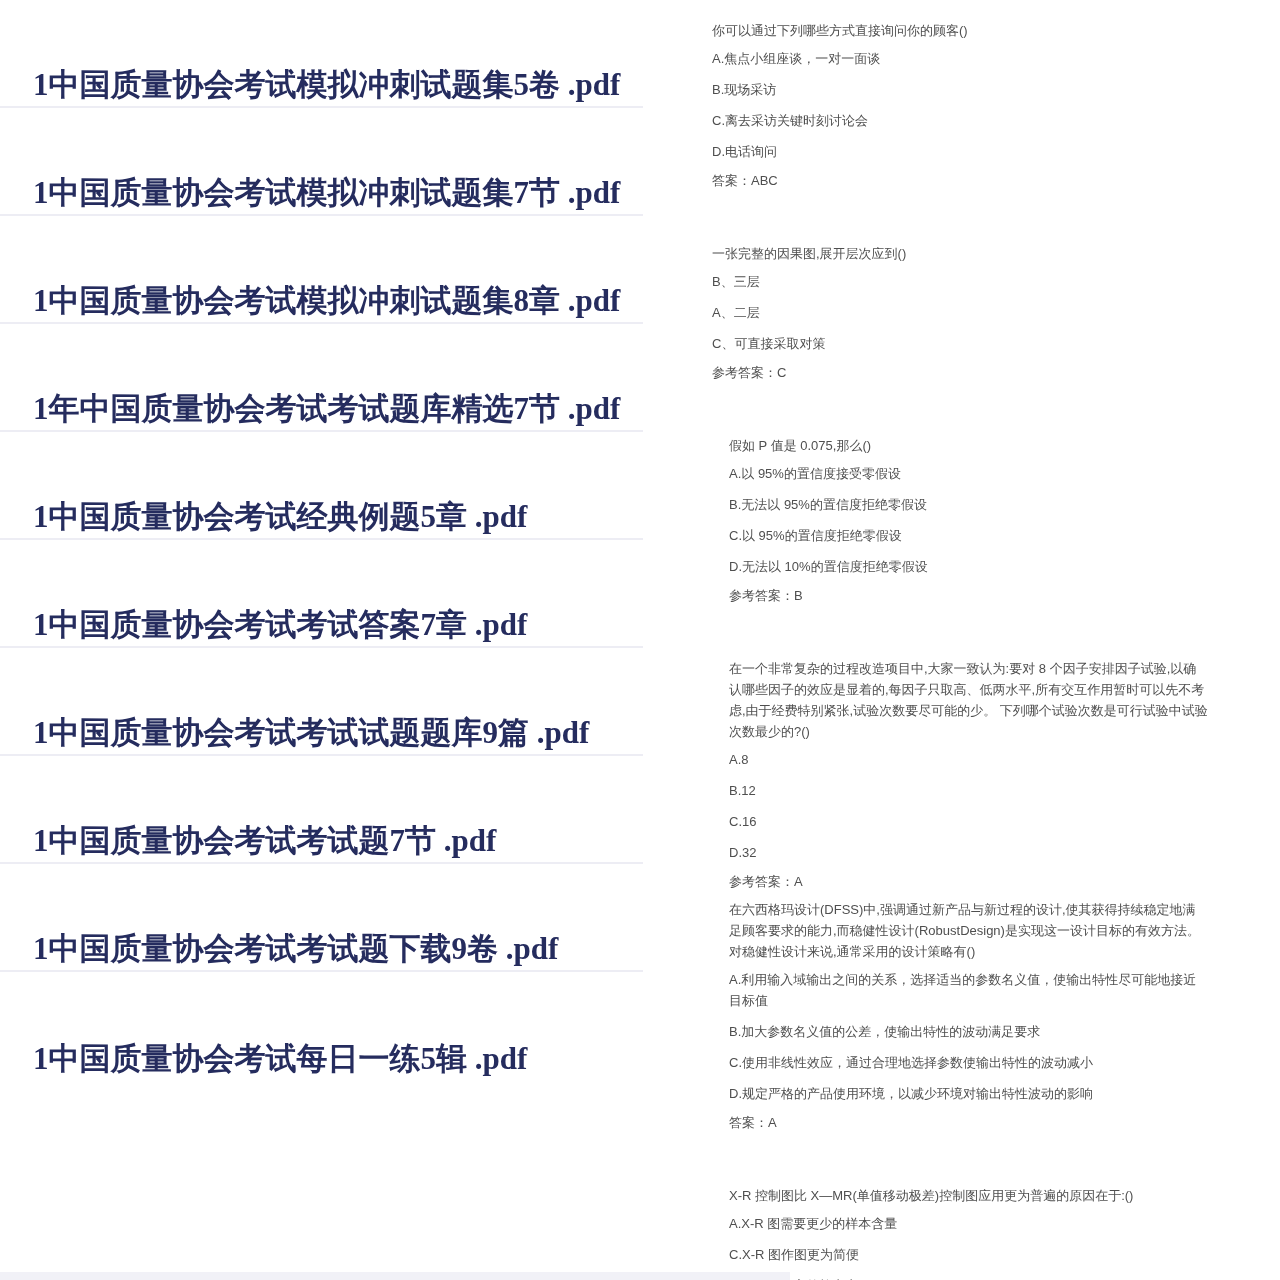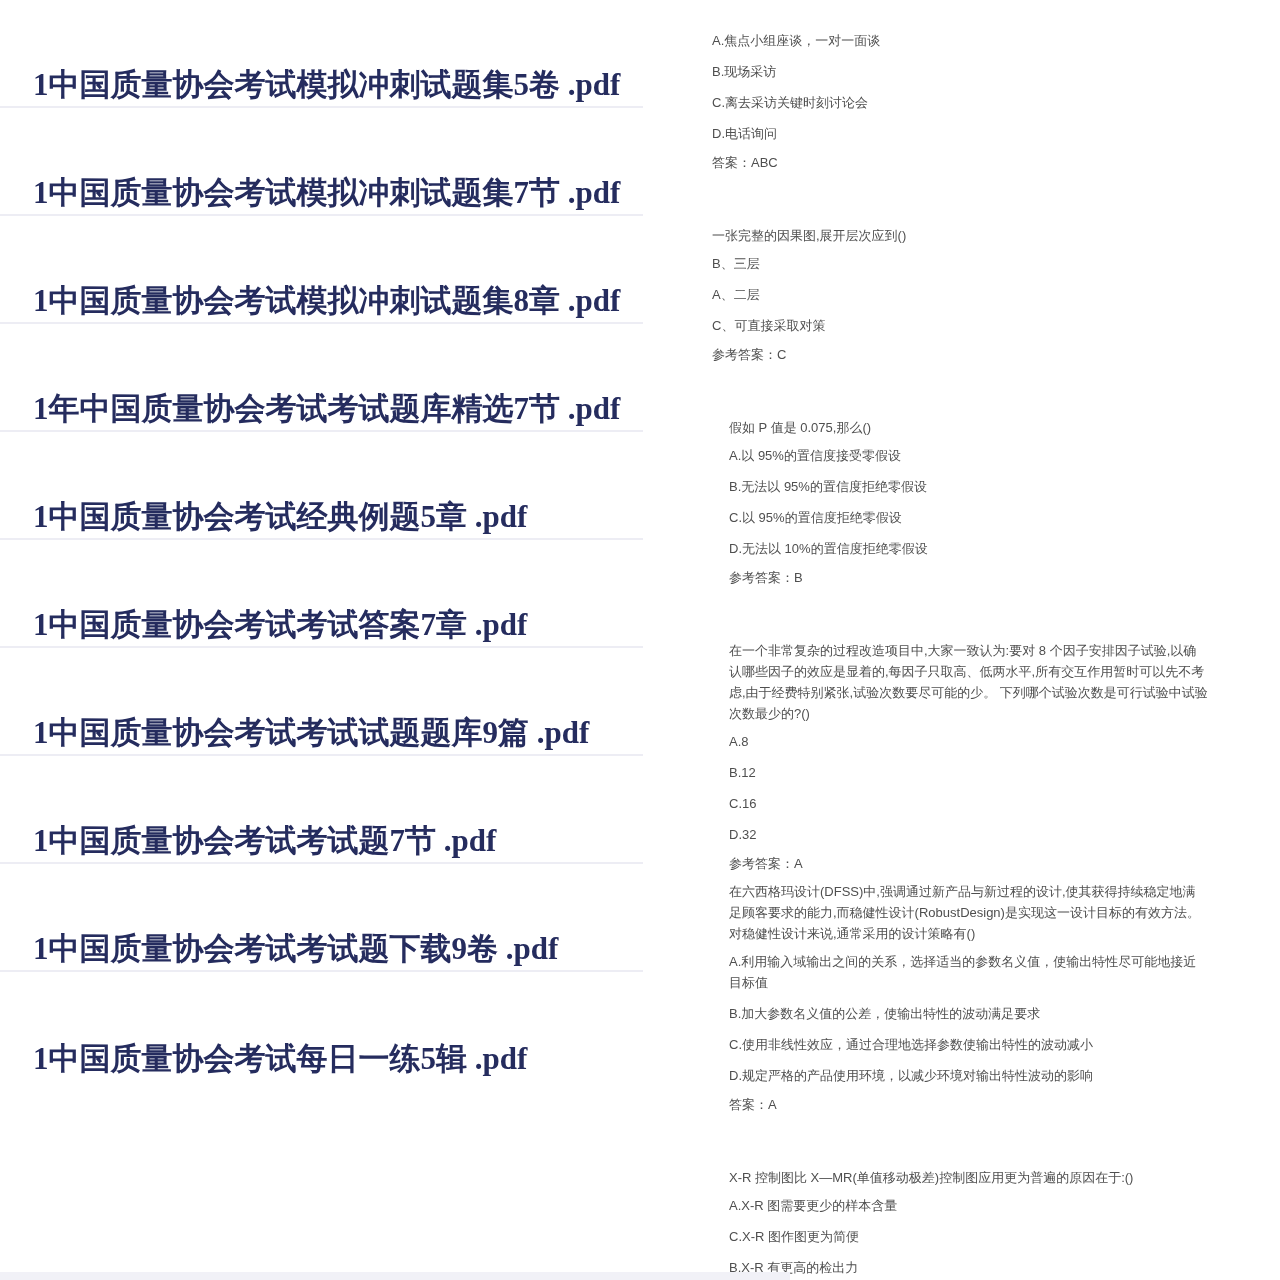--- a/index.html
+++ b/index.html
@@ -122,20 +122,21 @@
     <div class="file-row">
       <a class="file-link">1中国质量协会考试考试题下载9卷 .pdf</a>
     </div>
     <div class="file-row">
       <a class="file-link">1中国质量协会考试每日一练5辑 .pdf</a>
     </div>
   </div>
 
 <div class="questions">
     <div class="question">
+      <p class="q-title">你可以通过下列哪些方式直接询问你的顾客()</p>
       <p class="q-option">A.焦点小组座谈，一对一面谈</p>
       <p class="q-option">B.现场采访</p>
       <p class="q-option">C.离去采访关键时刻讨论会</p>
       <p class="q-option">D.电话询问</p>
       <p class="q-answer">答案：ABC</p>
     </div>
     <div class="question">
       <p class="q-title">一张完整的因果图,展开层次应到()</p>
       <p class="q-option">B、三层</p>
       <p class="q-option">A、二层</p>

